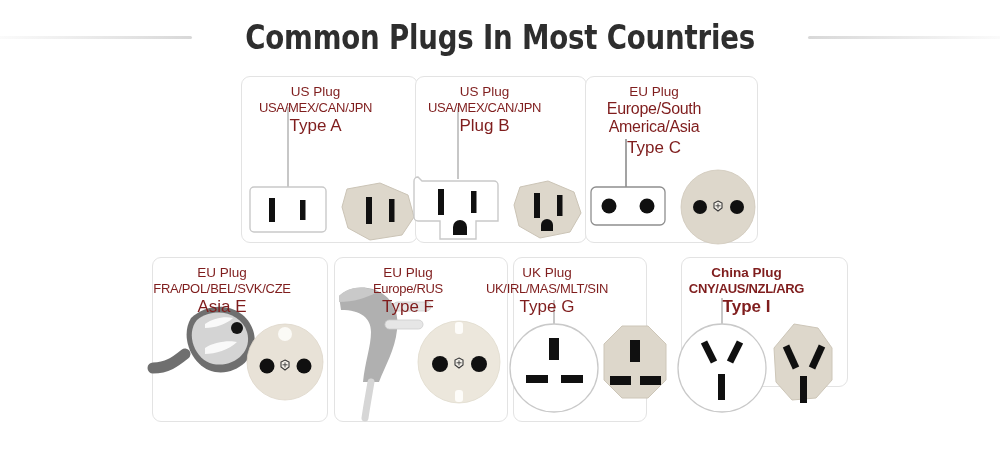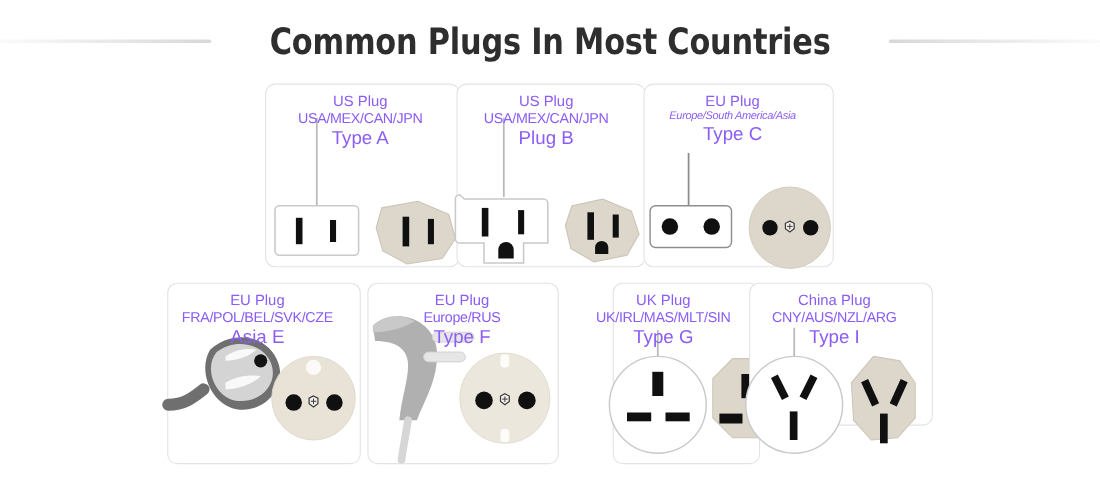--- a/index.html
+++ b/index.html
@@ -25,22 +25,22 @@
     font-weight:bold;font-size:33px;color:#2e2e2e;white-space:nowrap;
     letter-spacing:-0.2px;transform:scaleX(0.93);transform-origin:center;
   }
 
   
   .card{
     position:absolute;background:#fff;border:1px solid #e3e3e3;
     border-radius:9px;box-sizing:border-box;
   }
   .card-labels{
-    position:absolute;right:7px;top:7px;width:165px;
-    text-align:center;line-height:1.16;color:#8b5cf6;
+    position:absolute;right:19px;top:7px;width:165px;
+    text-align:center;line-height:1.16;color:#7f1d1d;
   }
   .lbl1{font-size:13.5px;}
   .lbl2{font-size:13px;letter-spacing:-0.3px;}
   .lbl3{font-size:17px;margin-top:1px;}
   .art{position:absolute;left:0;top:0;width:100%;height:100%;}
 
   svg{display:block;overflow:visible;}
 </style>
 </head>
 <body>
@@ -108,21 +108,21 @@
 
         <circle cx="132" cy="130" r="37" fill="#ddd7cb" stroke="#cfc8ba" stroke-width="0.8"></circle>
         <circle cx="114" cy="130" r="7" fill="#101010"></circle>
         <circle cx="151" cy="130" r="7" fill="#101010"></circle>
         <polygon points="132,124 136,126 136,131 132,134 128,131 128,126" fill="#f2efe8" stroke="#3a3a3a" stroke-width="1.1"></polygon>
         <path d="M129.5,128.8 h5 M132,126.4 v5" stroke="#3a3a3a" stroke-width="0.9"></path>
       </svg>
     </div>
     <div class="card-labels" style="width:168px;">
       <div class="lbl1">EU Plug</div>
-      <div class="lbl2" style="font-size:10px;font-style:italic;">Europe/South America/Asia</div>
+      <div class="lbl2" style="font-size:16px;">Europe/South America/Asia</div>
       <div class="lbl3">Type C</div>
     </div>
   </div>
 
   <div class="card" style="left:152px;top:257px;width:176px;height:165px;">
     <div class="art">
       <svg width="176" height="165" viewBox="0 0 176 165">
 
         <path d="M0,110 C14,110 22,104 32,96" stroke="#6f6f6f" stroke-width="11" fill="none" stroke-linecap="round"></path>
 
@@ -170,21 +170,21 @@
         <path d="M121.5,104.8 h5 M124,102.4 v5" stroke="#3a3a3a" stroke-width="0.9"></path>
       </svg>
     </div>
     <div class="card-labels" style="width:160px;">
       <div class="lbl1">EU Plug</div>
       <div class="lbl2">Europe/RUS</div>
       <div class="lbl3">Type F</div>
     </div>
   </div>
 
-  <div class="card" style="left:513px;top:257px;width:134px;height:165px;margin-left:44px;">
+  <div class="card" style="left:513px;top:257px;width:134px;height:165px;">
     <div class="art">
       <svg width="163" height="165" viewBox="0 0 163 165">
         <line x1="40" y1="42" x2="40" y2="66" stroke="#b9b9b9" stroke-width="1.6"></line>
         <circle cx="40" cy="110" r="44" fill="#ffffff" stroke="#c9c9c9" stroke-width="1.3"></circle>
         <rect x="35" y="80" width="10" height="22" fill="#101010"></rect>
         <rect x="12" y="117" width="22" height="8" fill="#101010"></rect>
         <rect x="47" y="117" width="22" height="8" fill="#101010"></rect>
 
         <polygon points="108,68 134,68 152,86 152,122 134,140 108,140 90,122 90,86" fill="#ddd7cb" stroke="#cdc6b8" stroke-width="1"></polygon>
         <rect x="116" y="82" width="10" height="22" fill="#101010"></rect>
@@ -192,21 +192,21 @@
         <rect x="126" y="118" width="21" height="9" fill="#101010"></rect>
       </svg>
     </div>
     <div class="card-labels" style="width:160px;">
       <div class="lbl1">UK Plug</div>
       <div class="lbl2">UK/IRL/MAS/MLT/SIN</div>
       <div class="lbl3">Type G</div>
     </div>
   </div>
 
-  <div class="card" style="left:681px;top:257px;width:167px;height:130px;">
+  <div class="card" style="left:681px;top:257px;width:167px;height:130px;font-weight:bold;">
     <div class="art">
       <svg width="167" height="165" viewBox="0 0 167 165">
         <line x1="40" y1="40" x2="40" y2="66" stroke="#b9b9b9" stroke-width="1.6"></line>
         <circle cx="40" cy="110" r="44" fill="#ffffff" stroke="#c9c9c9" stroke-width="1.3"></circle>
         <line x1="22" y1="84" x2="32" y2="104" stroke="#101010" stroke-width="7"></line>
         <line x1="58" y1="84" x2="48" y2="104" stroke="#101010" stroke-width="7"></line>
         <rect x="36" y="116" width="7" height="26" fill="#101010"></rect>
 
         <polygon points="112,66 136,70 150,90 150,122 134,140 110,142 94,124 92,90" fill="#ddd7cb" stroke="#cdc6b8" stroke-width="1"></polygon>
         <line x1="104" y1="88" x2="114" y2="110" stroke="#101010" stroke-width="7"></line>

